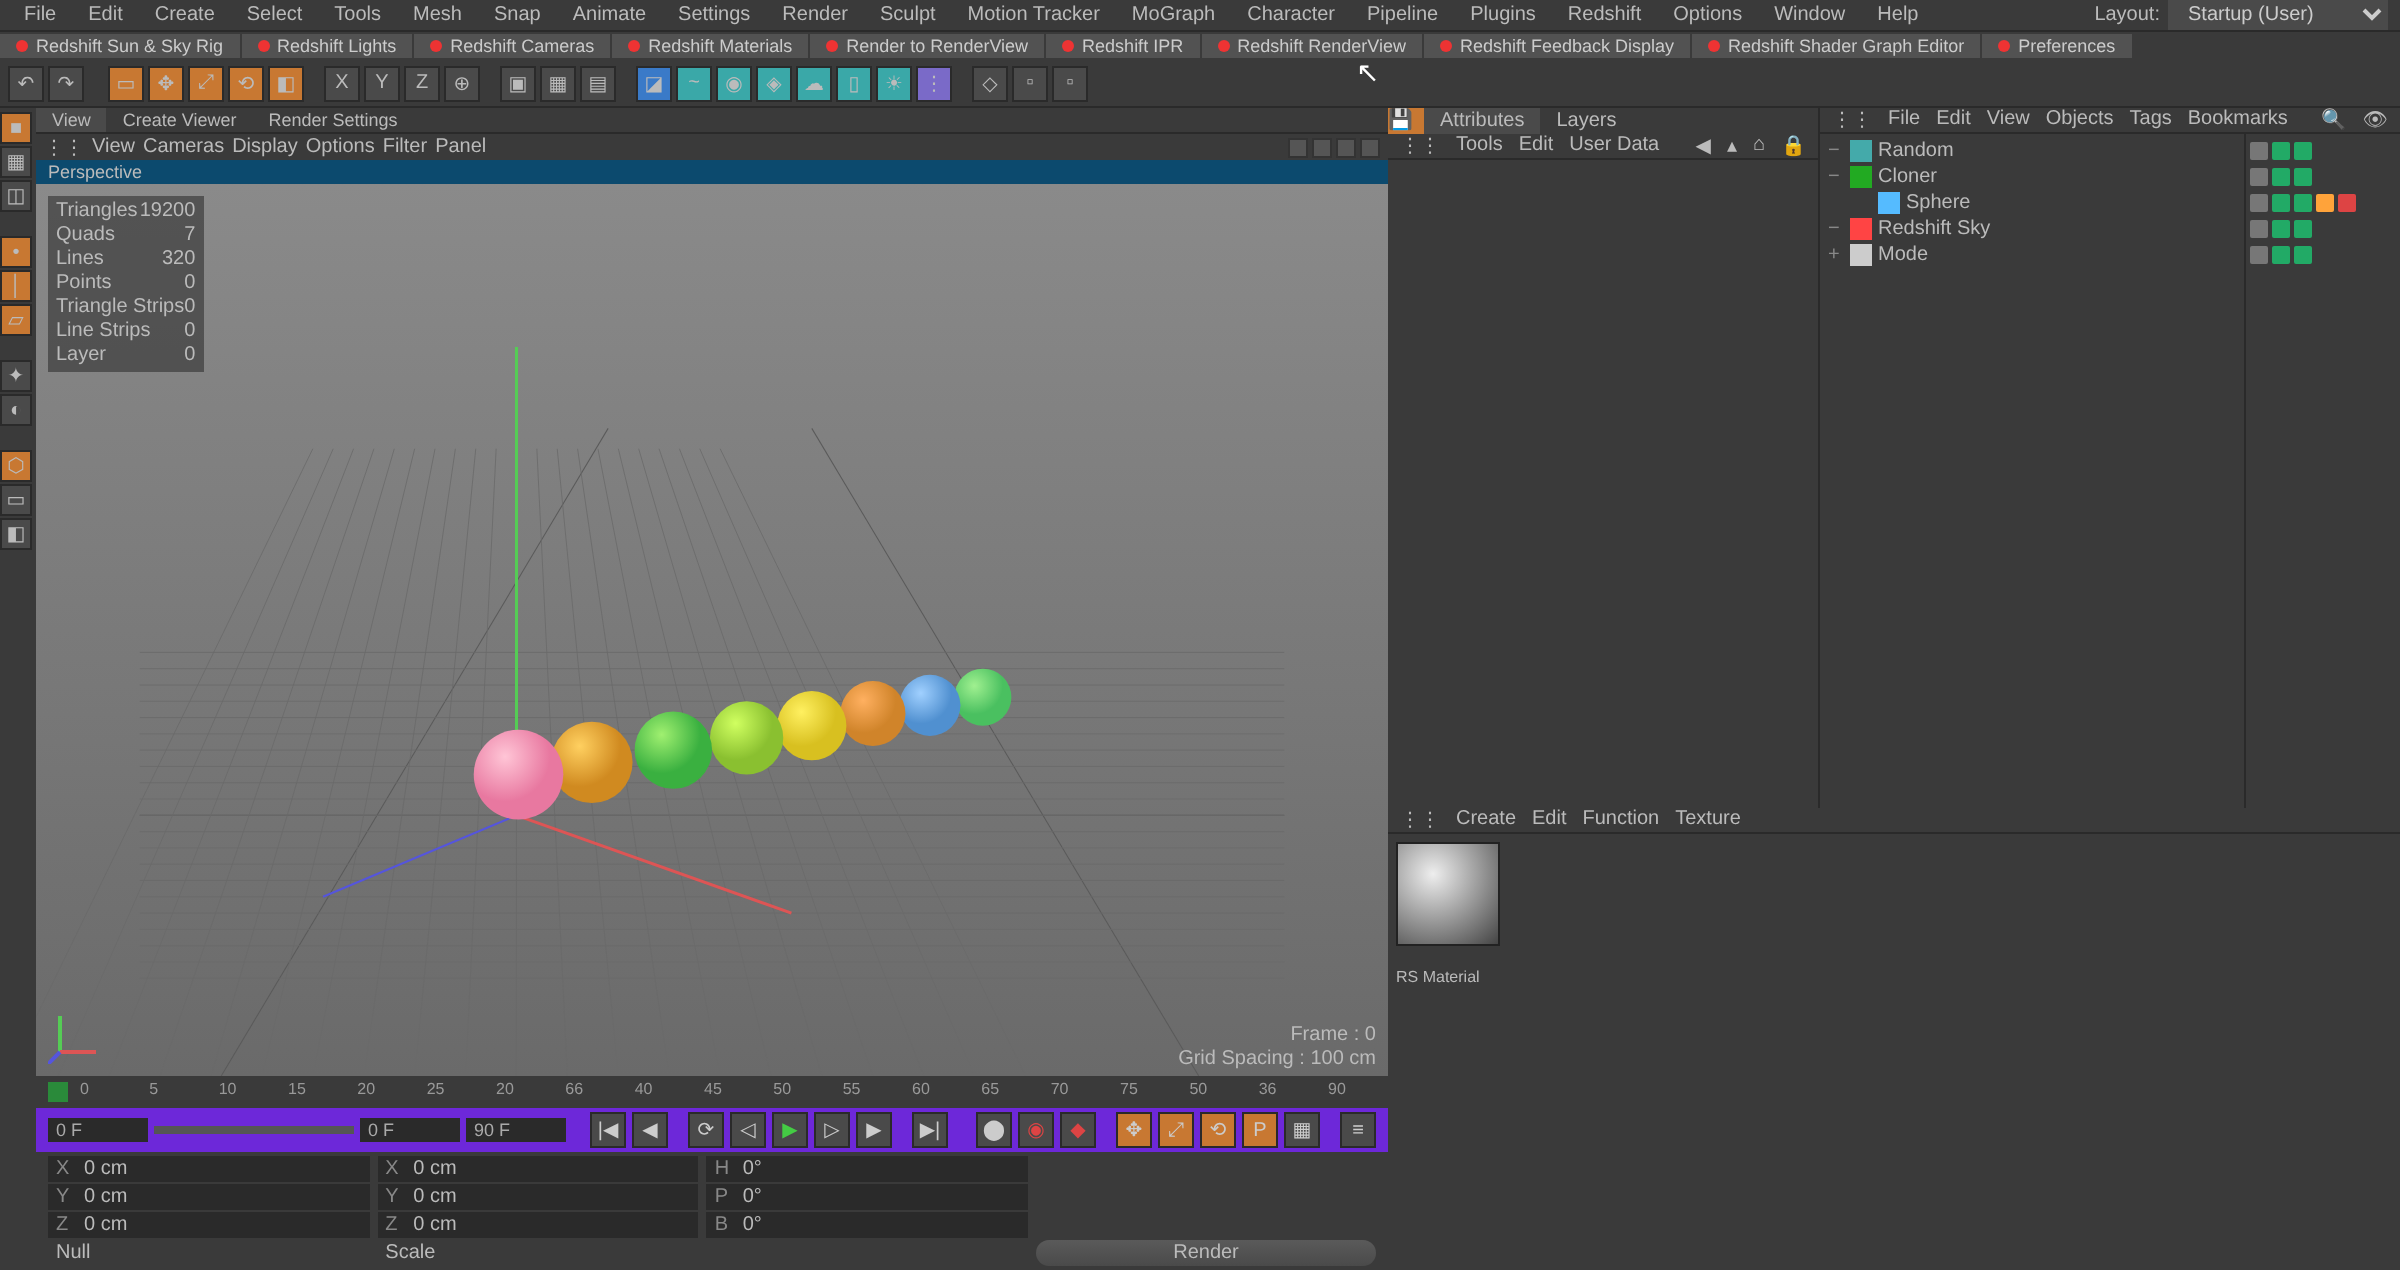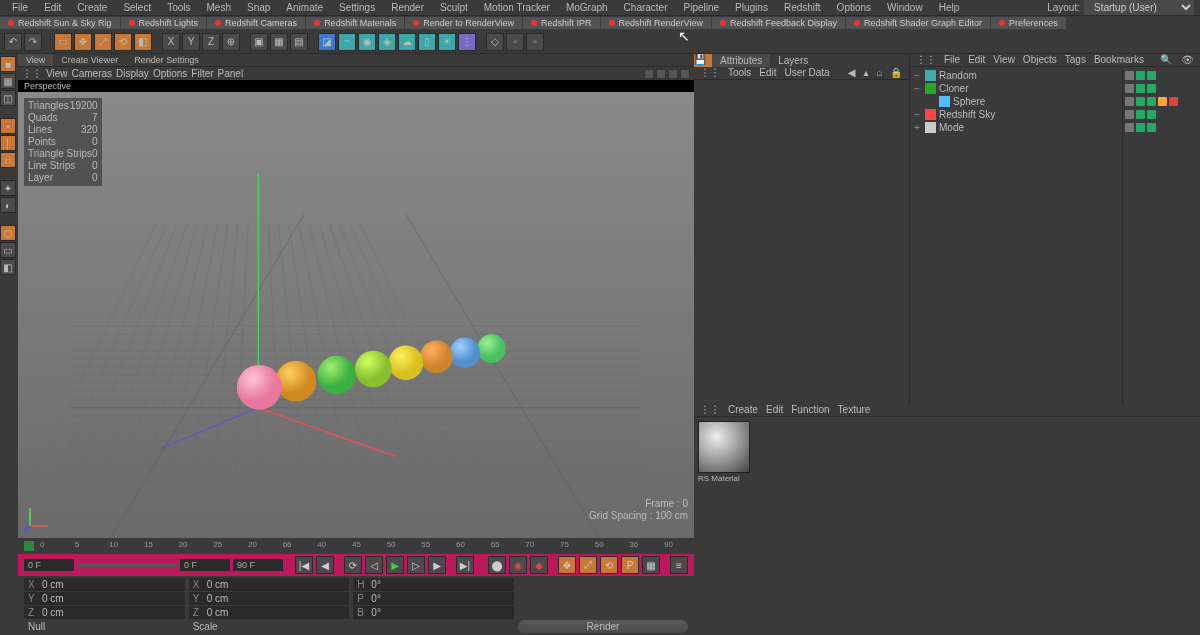--- a/index.html
+++ b/index.html
@@ -20,31 +20,31 @@
 .main { display:flex; height:calc(100% - 54px); }
 .leftcol { width:18px; background:#3a3a3a; display:flex; flex-direction:column; gap:1px; padding-top:2px;}
 .leftcol .tbtn{width:16px;height:16px;}
 .vpwrap { flex:0 0 562px; display:flex; flex-direction:column; }
 .vptabs { height:13px; background:#3a3a3a; display:flex; align-items:center; border-bottom:1px solid #2a2a2a;}
 .vptabs .t { padding:1px 8px; font-size:9px;}
 .vptabs .t.active{background:#4a4a4a;}
 .vpmenus { height:13px; background:#3a3a3a; display:flex; align-items:center; gap:4px; padding:0 4px;font-size:9px;}
 .vpmenus .icons{margin-left:auto;display:flex;gap:2px;}
 .vpmenus .vicon{width:10px;height:10px;background:#555;border:1px solid #333;}
-.vplabel{height:12px;background:#000000;padding:1px 6px;font-size:9px;}
+.vplabel{height:12px;background:#0c4a6e;padding:1px 6px;font-size:9px;}
 .viewport { flex:1; background:linear-gradient(#8a8a8a,#6a6a6a); position:relative; overflow:hidden;}
 .statsbox{position:absolute;top:6px;left:6px;background:rgba(60,60,60,.7);padding:2px 4px;font-size:9px;line-height:12px;min-width:75px;}
 .statsbox .row{display:flex;justify-content:space-between;}
-.vpfoot{position:absolute;bottom:16px;right:6px;text-align:right;font-size:9px;line-height:12px;}
+.vpfoot{position:absolute;bottom:2px;right:6px;text-align:right;font-size:9px;line-height:12px;}
 .axisglyph{position:absolute;bottom:6px;left:6px;}
 .timeline{height:16px;background:#3a3a3a;display:flex;align-items:center;padding:0 6px;font-size:9px;}
 .timeline .ruler{flex:1;height:12px;background:linear-gradient(#3a3a3a,#3a3a3a);position:relative;margin:0 6px;}
 .timeline .tick{position:absolute;top:0;font-size:8px;color:#999;}
 .timeline .start{width:10px;height:10px;background:#2a8a3a;}
-.playbar{height:22px;background:#be185d;display:flex;align-items:center;gap:3px;padding:0 6px;}
+.playbar{height:22px;background:#6d28d9;display:flex;align-items:center;gap:3px;padding:0 6px;}
 .playbar .fld{background:#2a2a2a;color:#aaa;border:none;width:50px;font-size:9px;padding:1px 4px;}
 .playbar .pbtn{width:18px;height:18px;background:#4a4a4a;border:1px solid #2a2a2a;display:flex;align-items:center;justify-content:center;color:#ccc;}
 .playbar .pbtn.orange{background:#c87832;}
 .playbar .slider{flex:0 0 100px;height:4px;background:#555;}
 .coords{background:#3a3a3a;padding:2px 6px;display:grid;grid-template-columns:repeat(4,1fr);gap:1px 4px;font-size:9px;}
 .coords .cell{display:flex;align-items:center;background:#2a2a2a;padding:1px 4px;gap:4px;}
 .coords .cell .lbl{color:#888;width:10px;}
 .coords .cell.ro{background:#3a3a3a;}
 .applybtn{grid-column:4;background:linear-gradient(#5a5a5a,#4a4a4a);text-align:center;border-radius:8px;padding:1px;width:170px;}
 .rightcol{flex:1;display:flex;flex-direction:column;}
@@ -63,21 +63,21 @@
 .treeitem{display:flex;align-items:center;gap:3px;padding:0 2px;font-size:9px;line-height:13px;}
 .treeitem .exp{width:8px;color:#888;}
 .treeitem .icn{width:11px;height:11px;}
 .tagrow{height:13px;display:flex;gap:2px;align-items:center;}
 .tag{width:9px;height:9px;border-radius:1px;}
 .matmgr{flex:1;background:#3a3a3a;}
 .matmgr .menu{height:13px;display:flex;gap:8px;padding:0 6px;font-size:9px;border-bottom:1px solid #2a2a2a;}
 .matmgr .body{padding:4px;display:flex;gap:4px;}
 .matcard{width:52px;}
 .matcard .ball{width:52px;height:52px;background:radial-gradient(circle at 35% 30%,#eee,#888 60%,#444);border:1px solid #222;}
-.matcard .cap{font-size:8px;padding:1px 0;}
+.matcard .cap{font-size:8px;padding:11px 0;}
 .cursor{position:absolute;top:28px;left:678px;font-size:14px;color:#fff;pointer-events:none;}
 </style>
 </head>
 <body>
 
 <div class="menubar">
   <span class="item">File</span>
     <span class="item">Edit</span>
     <span class="item">Create</span>
     <span class="item">Select</span>

